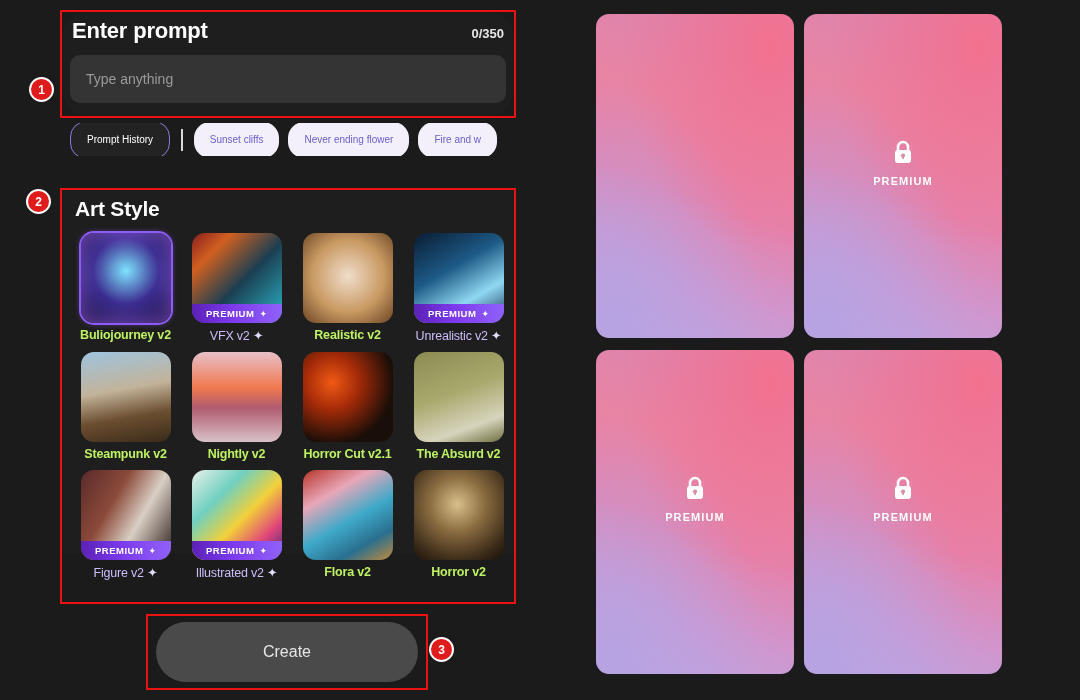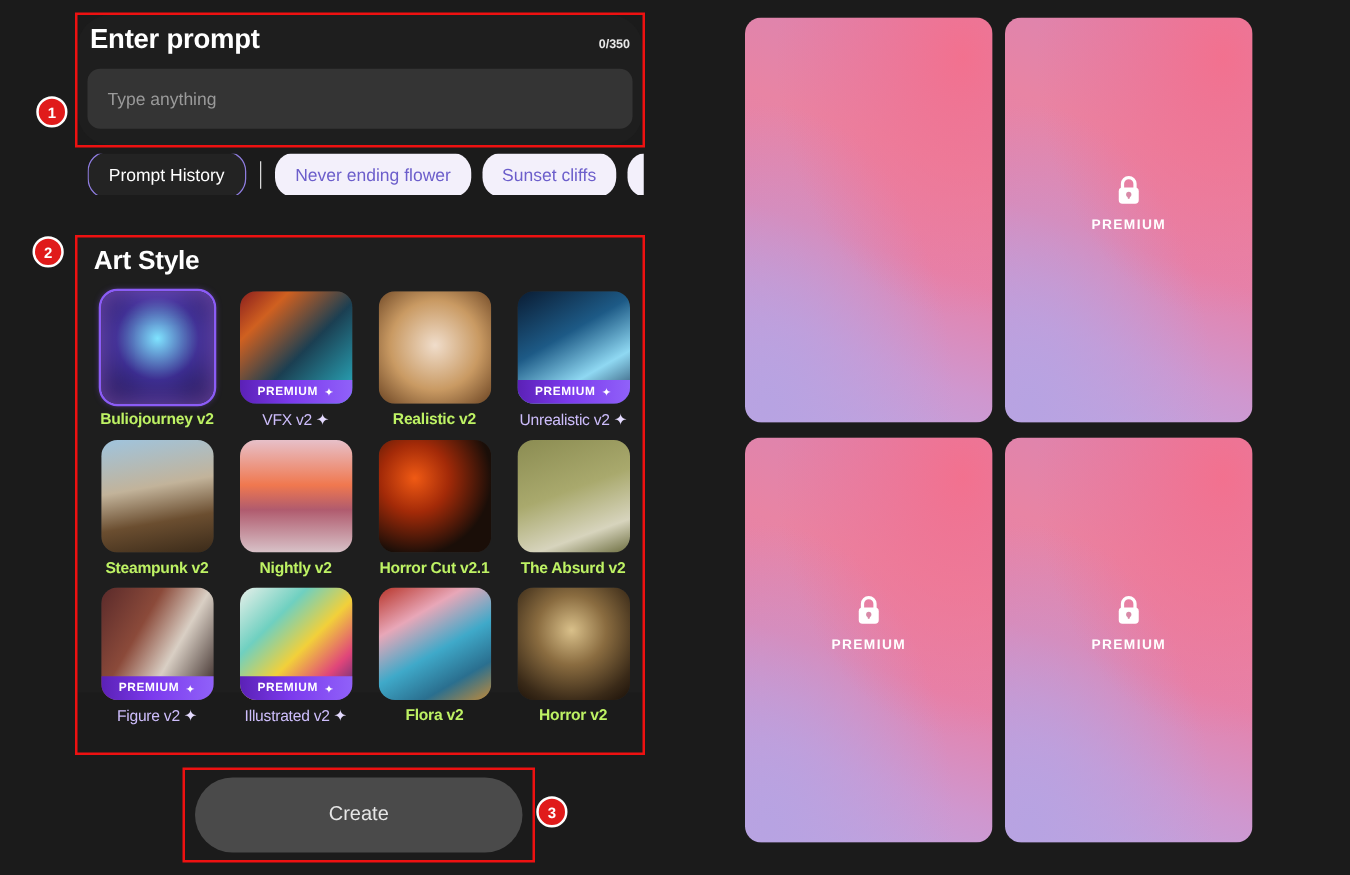--- a/index.html
+++ b/index.html
@@ -14,37 +14,37 @@
   
   #left-panel { position: absolute; left: 0; top: 0; width: 530px; height: 700px; }
 
   
   #prompt-section {
     position: absolute; left: 62px; top: 12px; width: 452px; height: 104px;
     background: #1e1e1e; padding: 6px 8px 0 8px; border-radius: 26px;
   }
   #prompt-header { display: flex; align-items: baseline; justify-content: space-between; padding: 0 2px; }
   #prompt-title { font-size: 22px; font-weight: bold; color: #ffffff; letter-spacing: -0.2px; }
-  #prompt-counter { font-size: 10px; font-weight: bold; color: #e8e8e8; }
+  #prompt-counter { font-size: 13px; font-weight: bold; color: #e8e8e8; }
   #prompt-input {
     margin-top: 11px; width: 436px; height: 48px;
     background: #343434; border: none; border-radius: 10px;
     color: #f0abfc; font-size: 14px; font-family: "Liberation Sans", sans-serif;
     padding: 0 16px; outline: none;
   }
   #prompt-input::placeholder { color: #9a9a9a; }
 
   
   #chips-row {
     position: absolute; left: 70px; top: 123px; width: 445px; height: 33px;
     display: flex; align-items: center; gap: 9px; overflow: hidden;
   }
   .chip {
     flex: 0 0 auto; height: 31px; display: flex; align-items: center; justify-content: center;
-    border-radius: 16px; font-size: 14px; white-space: nowrap; padding: 18px 16px;
+    border-radius: 16px; font-size: 10px; white-space: nowrap; padding: 18px 16px;
   }
   .chip.history { background: #232323; border: 1.4px solid #8f7de0; color: #ffffff; }
   .chip.suggest { background: #f3f0fb; border: none; color: #6c5ecb; }
   #chip-divider { flex: 0 0 auto; width: 1.6px; height: 22px; background: #d9d9d9; margin: 0 2px; }
 
   
   #artstyle-section {
     position: absolute; left: 62px; top: 190px; width: 452px; height: 364px;
     background: #1e1e1e; padding: 7px 10px 0 10px;
   }
@@ -135,22 +135,22 @@
       <div id="prompt-header">
         <div id="prompt-title">Enter prompt</div>
         <div id="prompt-counter">0/350</div>
       </div>
       <input id="prompt-input" type="text" placeholder="Type anything" style="">
     </div>
 
     <div id="chips-row">
       <div class="chip history">Prompt History</div>
       <div id="chip-divider"></div>
+      <div class="chip suggest">Sunset cliffs</div>
       <div class="chip suggest">Never ending flower</div>
-      <div class="chip suggest">Sunset cliffs</div>
       <div class="chip suggest">Fire and w</div>
     </div>
 
     <div id="artstyle-section">
       <div id="artstyle-title">Art Style</div>
       <div id="style-grid">
           <div class="style-cell">
             <div class="style-thumb selected">
               <div class="thumb-art" style="background:radial-gradient(circle at 50% 42%,#7fe3ff 0%,#3b2d8f 48%,#140a33 100%);box-shadow:inset 0 0 22px rgba(180,120,255,.6);"></div>
             </div>

